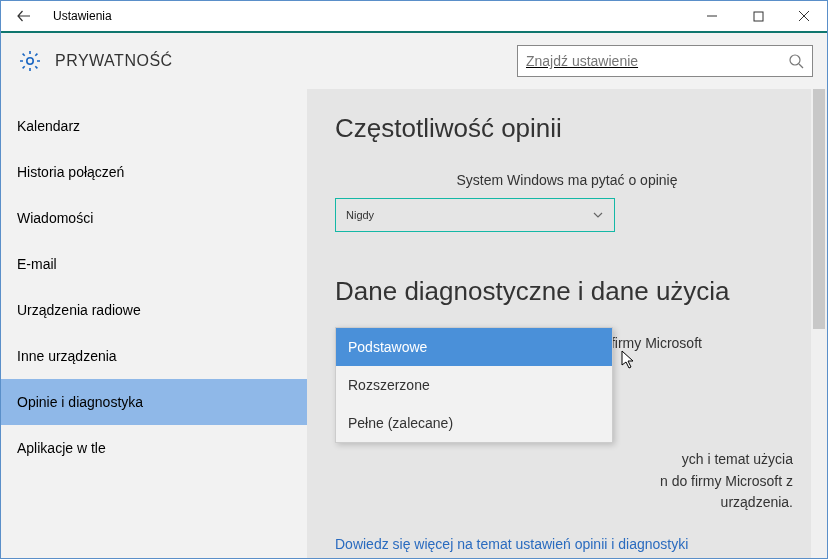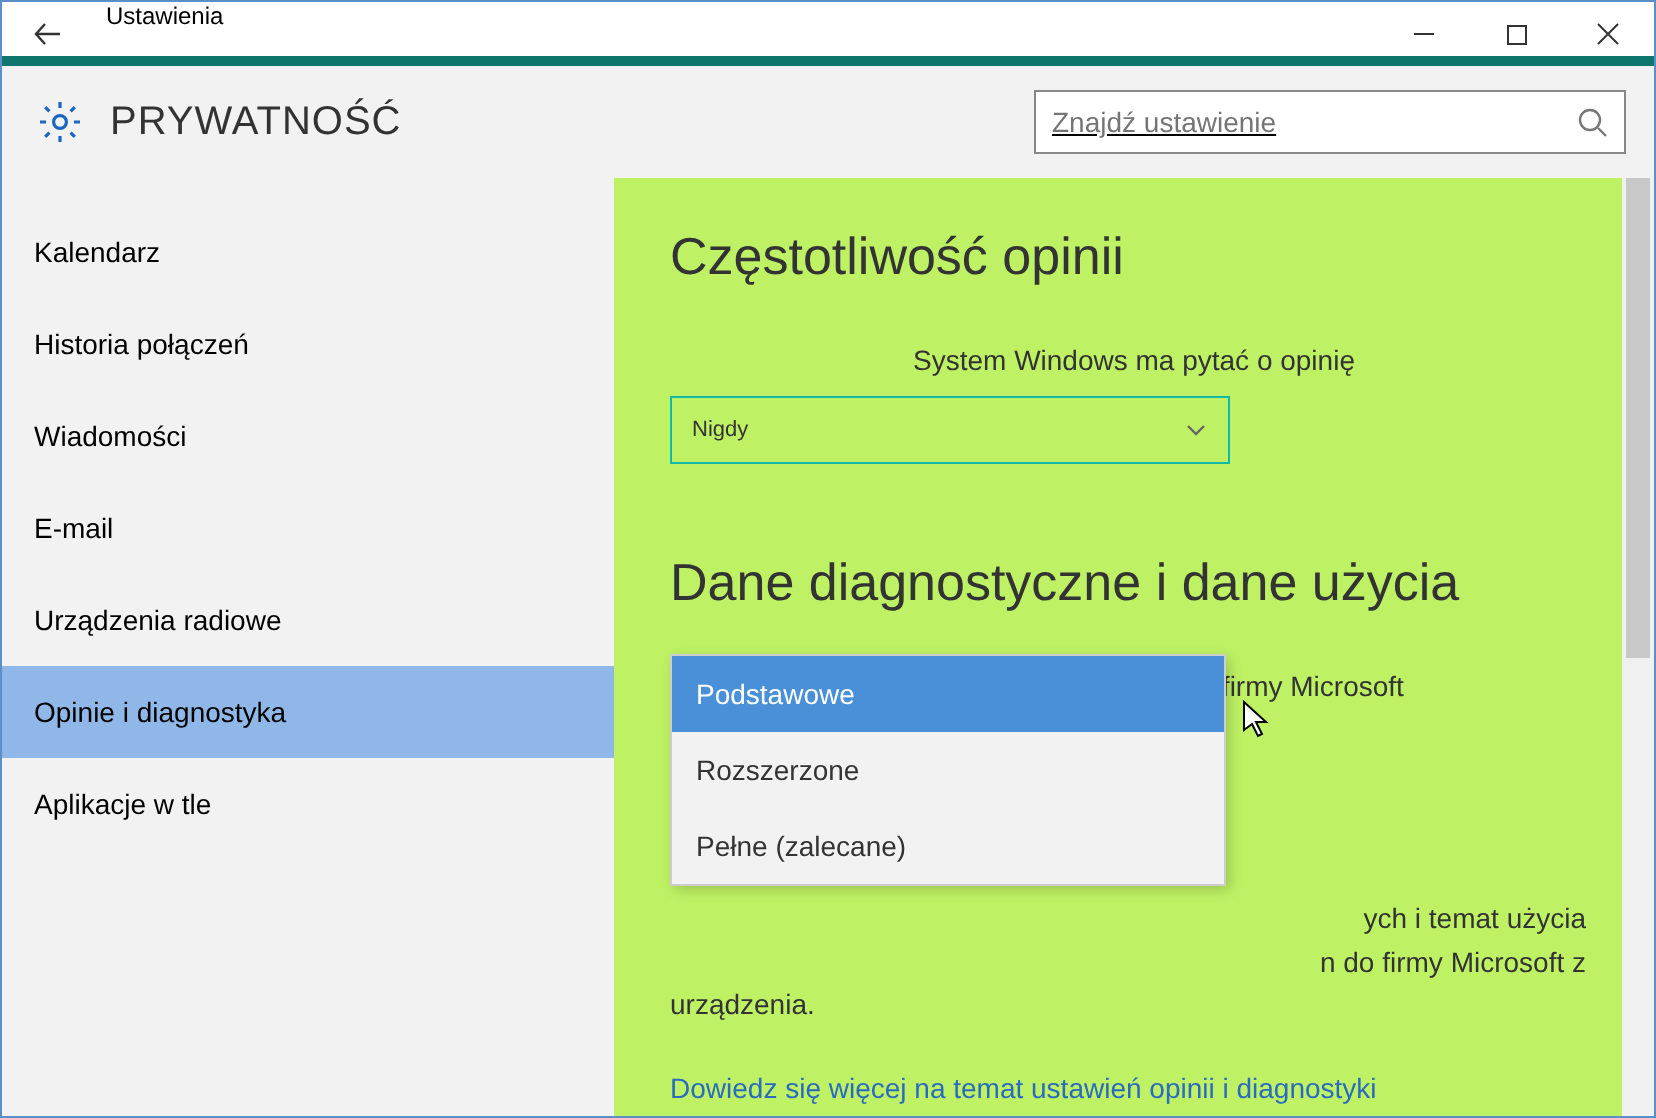--- a/index.html
+++ b/index.html
@@ -1,38 +1,38 @@
 <!DOCTYPE html>
 <html><head>
 <meta charset="utf-8">
 <style>
   * { box-sizing: border-box; margin: 0; padding: 0; font-family: "Segoe UI", Tahoma, sans-serif; }
   body { width: 828px; height: 559px; overflow: hidden; background: #fff; border: 1px solid #5a8fc9; position: relative; }
 
   
-  .titlebar { height: 32px; display: flex; align-items: flex-start; background: #fff; border-bottom: 5px solid #0f766e; }
+  .titlebar { height: 32px; display: flex; align-items: center; background: #fff; border-bottom: 2px solid #0f766e; }
   .titlebar .back { width: 46px; height: 32px; display:flex; align-items:center; justify-content:center; color:#333; }
   .titlebar .title { font-size: 12px; color: #000; flex: 0 0 auto; margin-left: 6px; }
   .titlebar .spacer { flex: 1; }
   .titlebar .winbtn { width: 46px; height: 32px; display:flex; align-items:center; justify-content:center; color:#333; }
 
   
   .headerrow { height: 56px; background: #f2f2f2; display:flex; align-items:center; padding: 0 14px 0 14px; }
   .gearwrap { width: 30px; height: 30px; display:flex; align-items:center; justify-content:center; color:#1a4f9c; margin-right: 10px; }
-  .headerrow .pagetitle { font-size: 20px; font-weight: 400; letter-spacing: 0.5px; color:#333; flex: 1; }
+  .headerrow .pagetitle { font-size: 16px; font-weight: 400; letter-spacing: 0.5px; color:#333; flex: 1; }
   .searchbox { width: 296px; height: 32px; border: 1px solid #888; background:#fff; display:flex; align-items:center; padding: 0 8px; text-decoration: underline; }
   .searchbox input { flex:1; border:none; outline:none; font-size:14px; color:#666; background:transparent; }
   .searchbox .sicon { width:16px; height:16px; color:#666; }
 
   
   .body { display:flex; height: calc(559px - 32px - 56px); position:relative; }
   .sidebar { width: 306px; background:#f2f2f2; padding-top: 14px; }
   .sidebar .item { height: 46px; display:flex; align-items:center; padding-left: 16px; font-size: 14px; color:#000; cursor:default; }
   .sidebar .item.selected { background:#8fb8e8; }
-  .content { flex:1; background:#bef264; position:relative; overflow:hidden; padding: 24px 28px 0 28px; }
+  .content { flex:1; background:#e5e5e5; position:relative; overflow:hidden; padding: 24px 28px 0 28px; }
   .content h1 { font-size: 26px; font-weight: 400; color:#333; margin-bottom: 28px; }
   .content .label { font-size: 14px; color:#333; margin-bottom: 10px; text-align: center; }
   .selectbox { width: 280px; height: 34px; border:1px solid #14b8a6; display:flex; align-items:center; padding: 0 10px; font-size:11px; color:#333; justify-content:space-between; }
   .chev { width:12px; height:12px; color:#666; }
   .section2 { margin-top: 44px; }
   .dropdown-open { position:absolute; left:28px; top: 238px; width: 278px; background:#f2f2f2; border:1px solid #ccc; box-shadow: 2px 2px 6px rgba(0,0,0,0.18); z-index: 5; }
   .dropdown-open .opt { height: 38px; display:flex; align-items:center; padding:0 12px; font-size:14px; color:#333; }
   .dropdown-open .opt.sel { background:#4a90d9; color:#fff; }
   .behind-text { font-size:14px; color:#333; line-height:1.55; margin-top: 98px; text-align:right; padding-right:6px; }
   .link { color:#2a6bbf; font-size:14px; display:block; margin-top: 22px; }
@@ -98,20 +98,23 @@
       </div>
     <div class="item">
         <span>Wiadomości</span>
       </div>
     <div class="item">
         <span>E-mail</span>
       </div>
     <div class="item">
         <span>Urządzenia radiowe</span>
       </div>
+    <div class="item">
+        <span>Inne urządzenia</span>
+      </div>
     <div class="item selected">
         <span>Opinie i diagnostyka</span>
       </div>
     <div class="item">
         <span>Aplikacje w tle</span>
       </div>
   </div>
 
   <div class="content">
 
@@ -125,21 +128,21 @@
     </div>
 
     <div class="section2">
       <h1>Dane diagnostyczne i dane użycia</h1>
       <div class="label" style="margin-top:18px;">Wysyłaj dane urządzenia do firmy Microsoft</div>
     </div>
 
     <div class="behind-text">
       <span>ych i temat użycia</span><br>
       <span>n do firmy Microsoft z</span><br>
-      <span style="display:block;text-align:left;">urządzenia.</span>
+      <span style="display:block;text-align:right;">urządzenia.</span>
     </div>
 
     <a class="link">Dowiedz się więcej na temat ustawień opinii i diagnostyki</a>
 
     <div class="dropdown-open">
       <div class="opt sel">
           <span>Podstawowe</span>
         </div>
       <div class="opt">
           <span>Rozszerzone</span>

